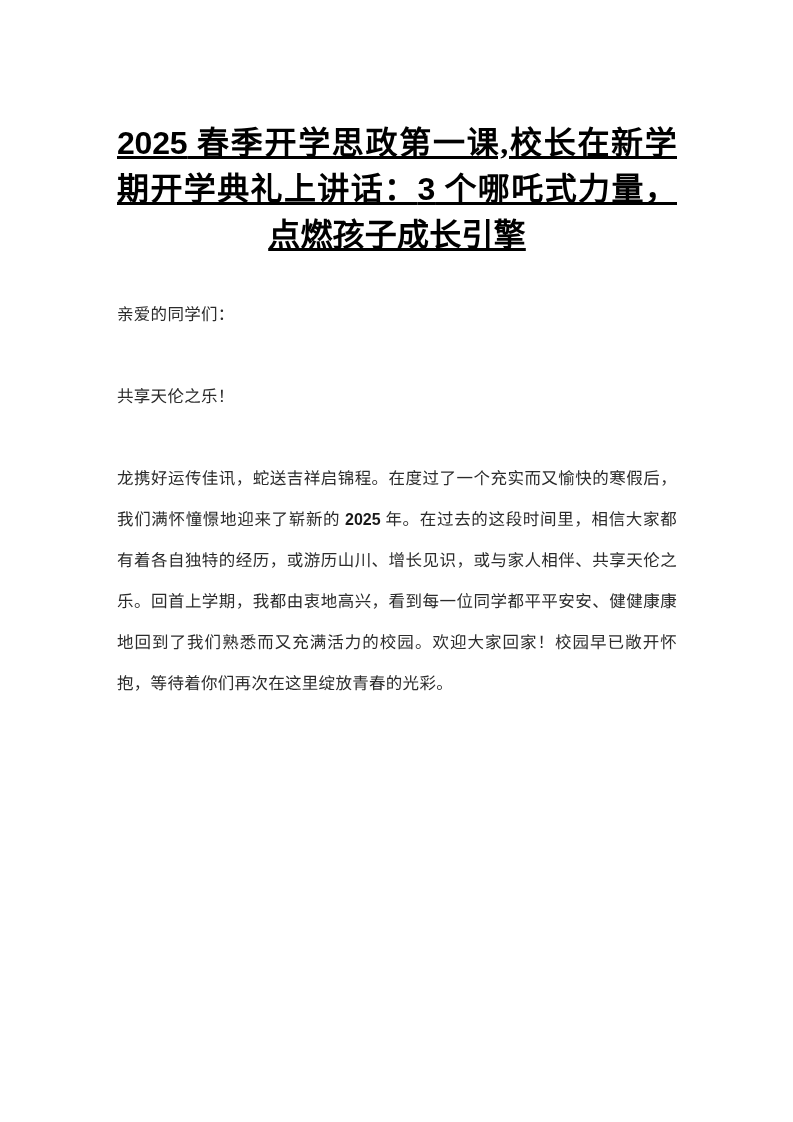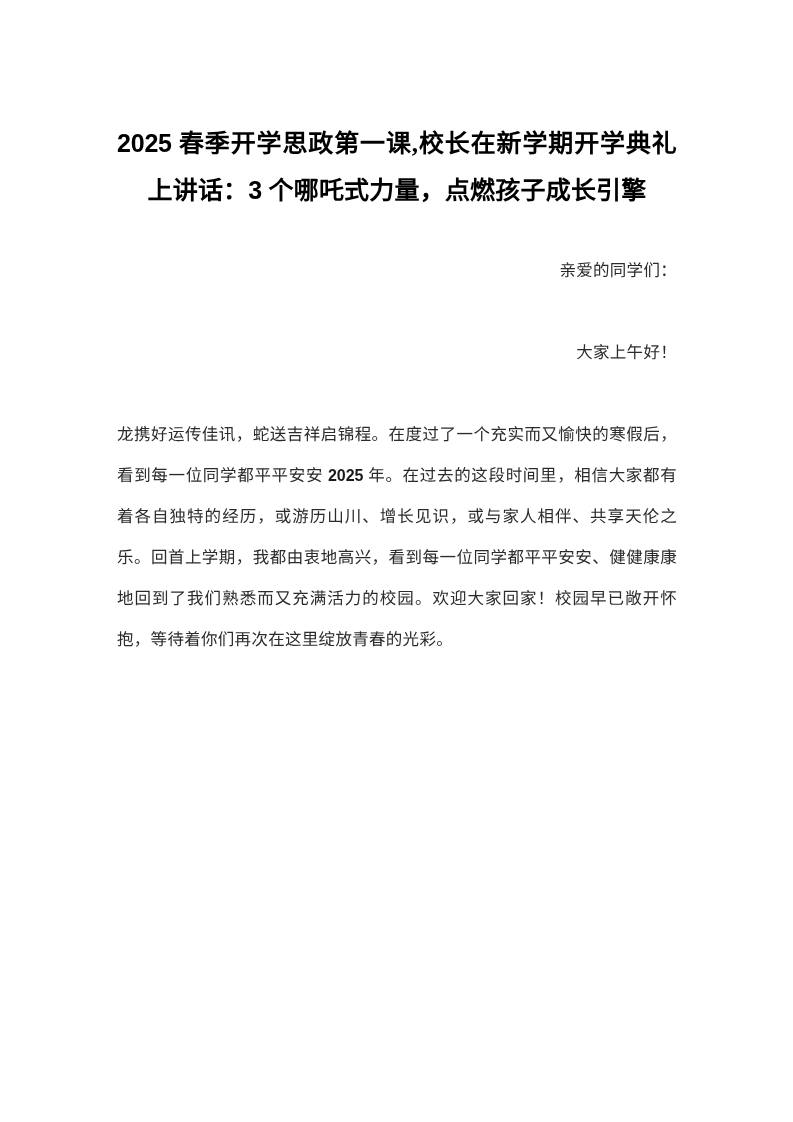--- a/index.html
+++ b/index.html
@@ -26,30 +26,31 @@
 
   .content {
     position: absolute;
     left: 117px;
     top: 120px;
     width: 560px;
   }
 
   
   .doc-title {
-    font-size: 25px;
+    font-size: 32px;
     line-height: 46px;
     font-weight: bold;
     color: #000000;
     text-align: justify;
     text-align-last: center;
     text-justify: inter-character;
     letter-spacing: 0.2px;
     margin: 0 0 36px 0;
     font-family: "Liberation Serif", "DejaVu Serif", serif;
+    text-decoration: underline;
   }
 
   .doc-title .num {
     font-family: "Liberation Sans", "DejaVu Sans", sans-serif;
     font-weight: bold;
     letter-spacing: -0.2px;
   }
 
   
   .para {
@@ -70,32 +71,32 @@
 
   .para .num {
     font-family: "Liberation Sans", "DejaVu Sans", sans-serif;
     font-weight: bold;
     color: #1a1a1a;
     font-size: 16px;
     letter-spacing: 0;
   }
 
   .para-short {
-    text-align: right;
+    text-align: left;
   }
 </style>
 </head>
 <body>
 
 <div class="page">
   <div class="content">
 
     <h1 class="doc-title"><span class="num">2025</span><span> 春季开学思政第一课,校长在新学期开学典礼上讲话：</span><span class="num">3</span><span> 个哪吒式力量，点燃孩子成长引擎</span></h1>
 
     <p class="para para-short">亲爱的同学们：</p>
 
-    <p class="para para-short">大家上午好！</p>
+    <p class="para para-short">共享天伦之乐！</p>
 
-    <p class="para"><span>龙携好运传佳讯，蛇送吉祥启锦程。在度过了一个充实而又愉快的寒假后，看到每一位同学都平平安安 </span><span class="num">2025</span><span> 年。在过去的这段时间里，相信大家都有着各自独特的经历，或游历山川、增长见识，或与家人相伴、共享天伦之乐。回首上学期，我都由衷地高兴，看到每一位同学都平平安安、健健康康地回到了我们熟悉而又充满活力的校园。欢迎大家回家！校园早已敞开怀抱，等待着你们再次在这里绽放青春的光彩。</span></p>
+    <p class="para"><span>龙携好运传佳讯，蛇送吉祥启锦程。在度过了一个充实而又愉快的寒假后，我们满怀憧憬地迎来了崭新的 </span><span class="num">2025</span><span> 年。在过去的这段时间里，相信大家都有着各自独特的经历，或游历山川、增长见识，或与家人相伴、共享天伦之乐。回首上学期，我都由衷地高兴，看到每一位同学都平平安安、健健康康地回到了我们熟悉而又充满活力的校园。欢迎大家回家！校园早已敞开怀抱，等待着你们再次在这里绽放青春的光彩。</span></p>
 
 
   </div>
 </div>
 
 </body></html>

